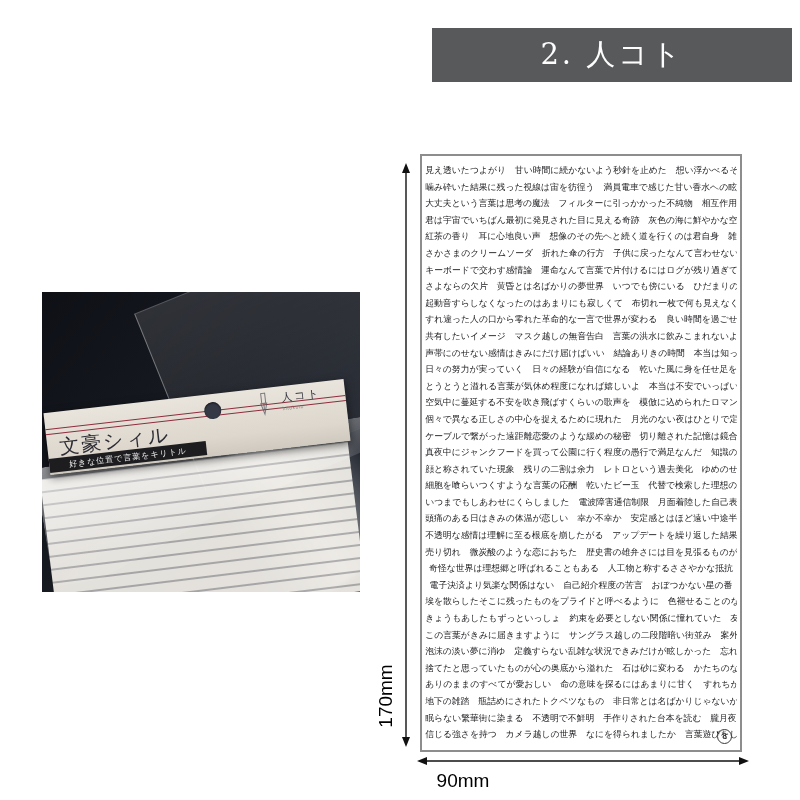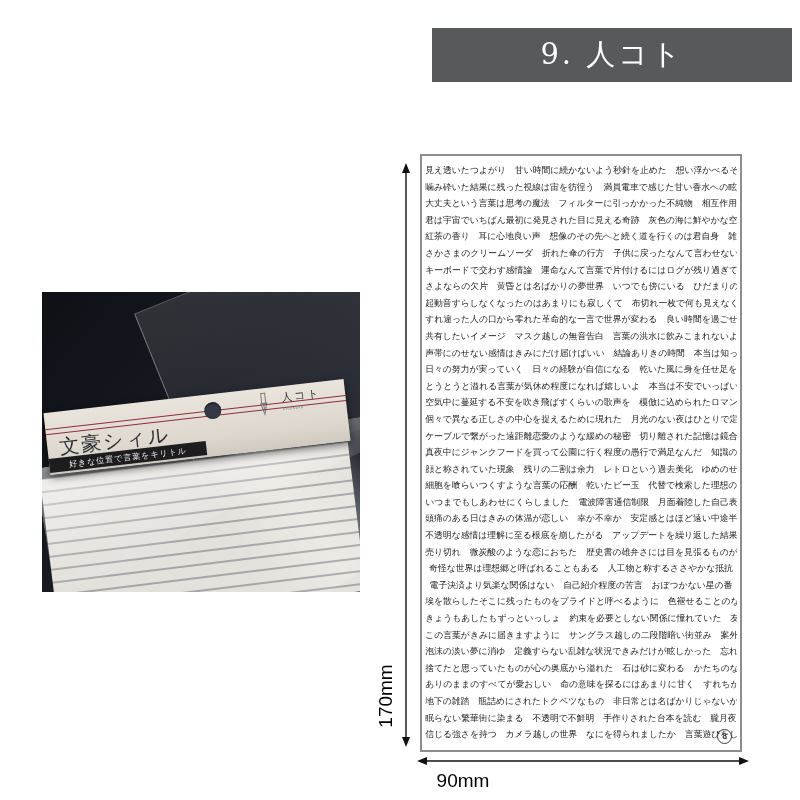--- a/index.html
+++ b/index.html
@@ -72,21 +72,21 @@
   .dim-label-h{position:absolute;left:418px;top:768px;width:90px;height:26px;
                display:flex;align-items:center;justify-content:center;
                font-size:19px;color:#000;font-family:"Liberation Sans",sans-serif;text-align:right;}
 </style>
 </head>
 <body>
 
 <div class="canvas">
 
   <div class="banner">
-    <span class="title">9. 人コト</span>
+    <span class="title">2. 人コト</span>
   </div>
 
   <div class="photo">
     <div class="film"></div>
     <div class="glare"></div>
     <div class="sheet"></div>
     <div class="sheet-film"></div>
     <div class="card">
       <div class="redline r1"></div>
       <div class="brand">文豪シィル</div>

